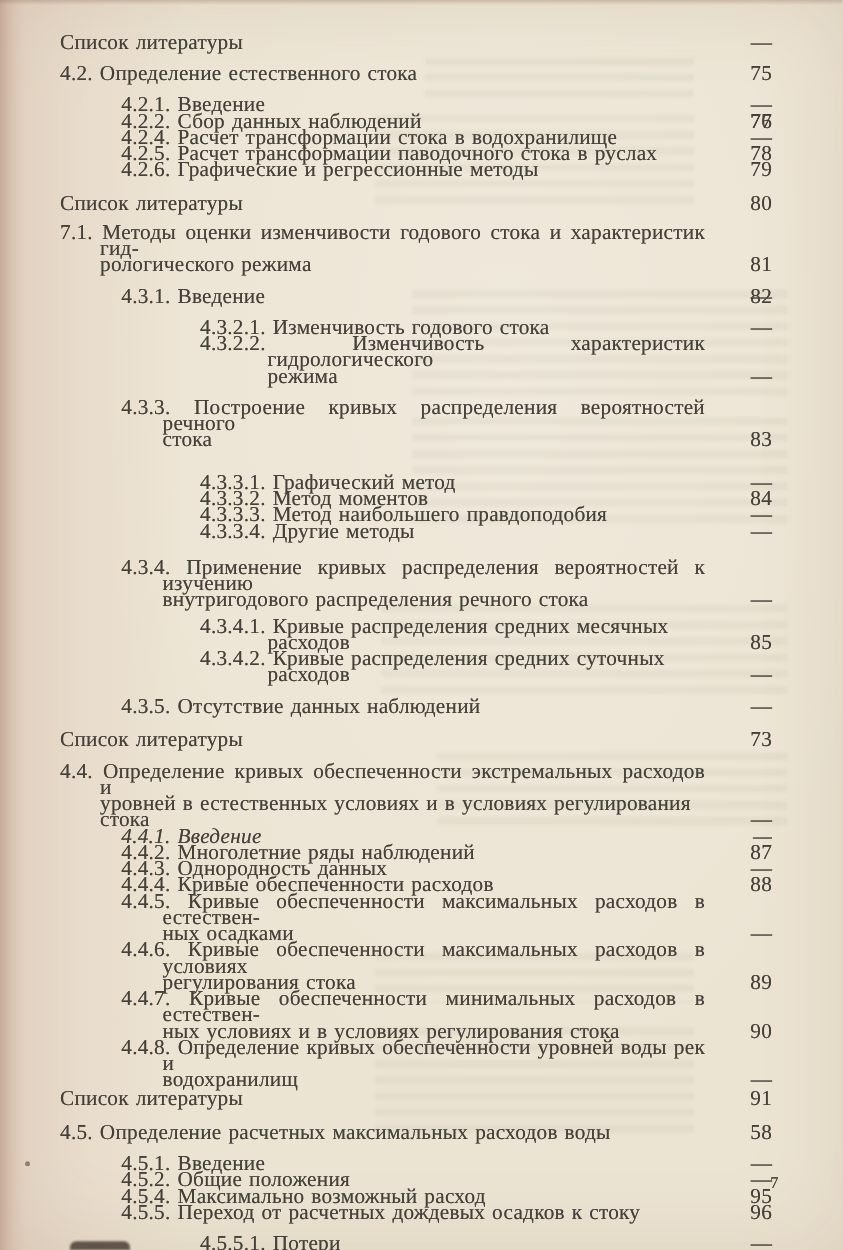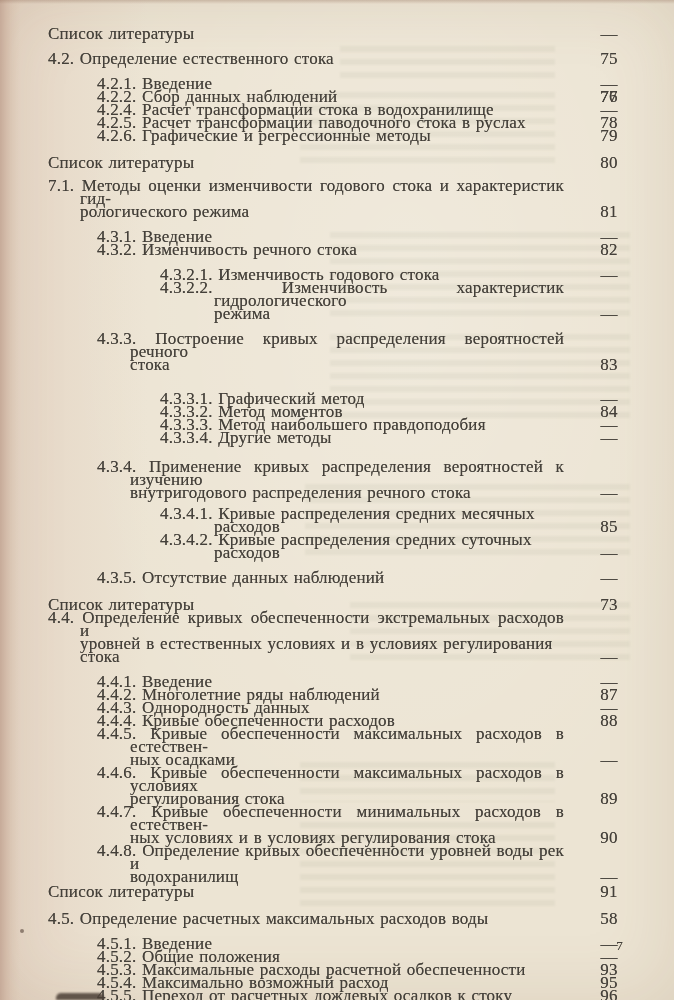--- a/index.html
+++ b/index.html
@@ -150,23 +150,20 @@
         </div>
     <span class="pg">81</span>
   </div>
       <div class="entry lvl1" style="margin-top: 12px;">
     <div class="lines">
           <div class="tline"><span class="num">4.3.1.</span> Введение</div>
         </div>
     <span class="pg">—</span>
   </div>
       <div class="entry lvl1">
-    <div class="lines">
-          <div class="tline"><span class="num">4.3.2.</span> Изменчивость речного стока</div>
-        </div>
     <span class="pg">82</span>
   </div>
       <div class="entry lvl2" style="margin-top: 12px;">
     <div class="lines">
           <div class="tline"><span class="num">4.3.2.1.</span> Изменчивость годового стока</div>
         </div>
     <span class="pg">—</span>
   </div>
       <div class="entry lvl2">
     <div class="lines">
@@ -230,28 +227,28 @@
           <div class="tline"><span class="num">4.3.5.</span> Отсутствие данных наблюдений</div>
         </div>
     <span class="pg">—</span>
   </div>
       <div class="entry lvl0" style="margin-top: 14px;">
     <div class="lines">
           <div class="tline">Список литературы</div>
         </div>
     <span class="pg">73</span>
   </div>
-      <div class="entry lvl0" style="">
+      <div class="entry lvl0" style="margin-top: 12px;">
     <div class="lines">
           <div class="tline jline"><span class="num">4.4.</span> Определение кривых обеспеченности экстремальных расходов и</div>
           <div class="tline">уровней в естественных условиях и в условиях регулирования стока</div>
         </div>
     <span class="pg">—</span>
   </div>
-      <div class="entry lvl1" style="margin-top: 12px;">
+      <div class="entry lvl1" style=" font-style: italic;">
     <div class="lines">
           <div class="tline"><span class="num">4.4.1.</span> Введение</div>
         </div>
     <span class="pg">—</span>
   </div>
       <div class="entry lvl1">
     <div class="lines">
           <div class="tline"><span class="num">4.4.2.</span> Многолетние ряды наблюдений</div>
         </div>
     <span class="pg">87</span>
@@ -312,26 +309,20 @@
     <div class="lines">
           <div class="tline"><span class="num">4.5.1.</span> Введение</div>
         </div>
     <span class="pg">—</span>
   </div>
       <div class="entry lvl1">
     <div class="lines">
           <div class="tline"><span class="num">4.5.2.</span> Общие положения</div>
         </div>
     <span class="pg">—</span>
-  </div>
-      <div class="entry lvl1">
-    <div class="lines">
-          <div class="tline"><span class="num">4.5.3.</span> Максимальные расходы расчетной обеспеченности</div>
-        </div>
-    <span class="pg">93</span>
   </div>
       <div class="entry lvl1">
     <div class="lines">
           <div class="tline"><span class="num">4.5.4.</span> Максимально возможный расход</div>
         </div>
     <span class="pg">95</span>
   </div>
       <div class="entry lvl1">
     <div class="lines">
           <div class="tline"><span class="num">4.5.5.</span> Переход от расчетных дождевых осадков к стоку</div>

